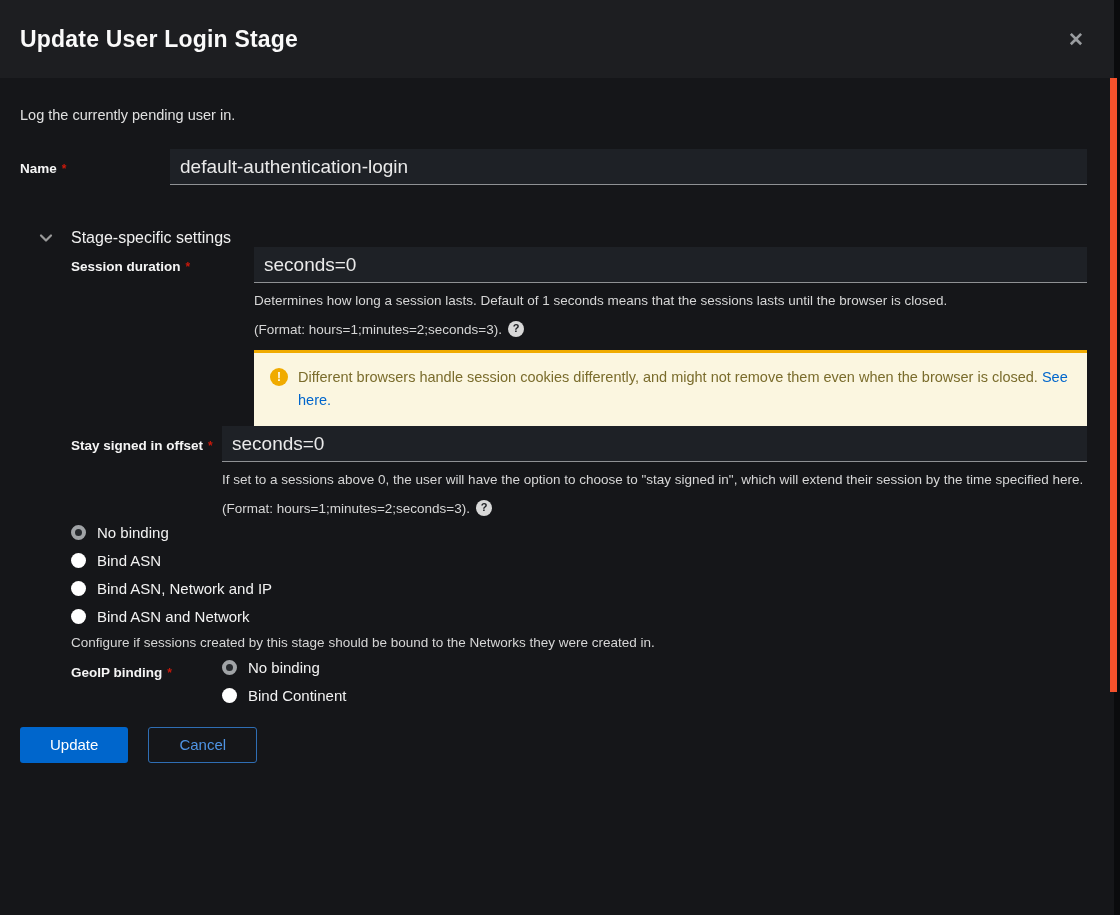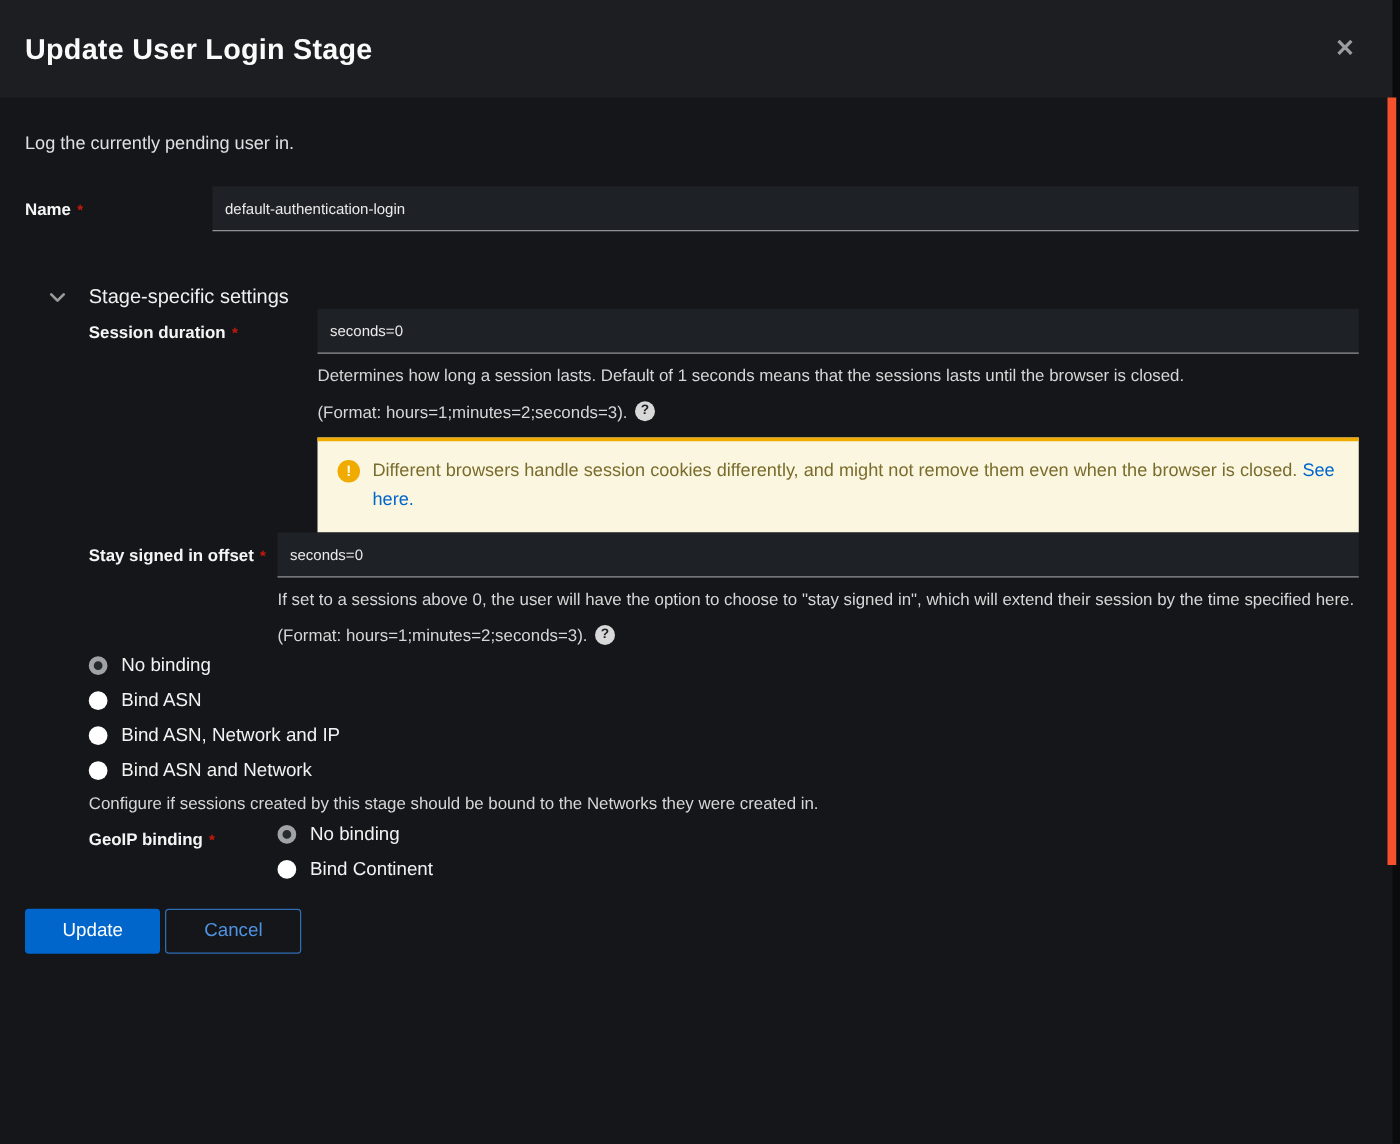--- a/index.html
+++ b/index.html
@@ -21,21 +21,21 @@
   .modal-body { padding:0 33px 0 20px; }
   .description { margin-top:29px; font-size:14.5px; color:#e0e0e0; }
 
   .form-row { display:flex; margin-top:26px; }
   .label-col { width:150px; flex-shrink:0; padding-top:10px; }
   .label-col label { font-size:13.5px; font-weight:700; color:#f5f5f5; }
   .required { color:#c9190b; font-size:12px; margin-left:5px; font-weight:700; }
   .field-col { flex:1 1 auto; min-width:0; }
   .text-input {
     width:100%; height:36px; background:#1e2126; border:none;
-    border-bottom:1px solid #8f9194; color:#eaeaea; font-size:12px;
+    border-bottom:1px solid #8f9194; color:#eaeaea; font-size:19px;
     padding:0 10px; font-family:"Liberation Sans", sans-serif; outline:none;
   }
 
   .section { margin-top:44px; }
   .section-header { display:flex; align-items:center; cursor:pointer; }
   .chevron { margin-left:18px; width:16px; height:16px; color:#9a9a9a; flex-shrink:0; }
   .section-title { margin-left:17px; font-size:16px; color:#f0f0f0; }
   .section-content { margin-left:51px; }
   .section-content .label-col { width:151px; }
   .section-content .form-row { margin-top:0; }
@@ -65,21 +65,21 @@
   .alert-link { color:#0066cc; text-decoration:none; cursor:pointer; }
 
   .radio-group { display:flex; flex-direction:column; gap:11px; padding-top:6px; }
   .radio-row { display:flex; align-items:center; gap:11px; cursor:pointer; }
   .radio-dot {
     width:15px; height:15px; border-radius:50%; background:#ffffff; flex-shrink:0;
   }
   .radio-dot.selected { background:#26292d; border:4px solid #a0a3a6; }
   .radio-label { font-size:15px; color:#f2f2f2; }
 
-  .modal-footer { padding:23px 20px 0 20px; display:flex; gap:4px; }
+  .modal-footer { padding:23px 20px 0 20px; display:flex; gap:20px; }
   .btn { height:36px; font-size:15px; border-radius:3px; cursor:pointer;
          font-family:"Liberation Sans", sans-serif; }
   .btn-primary { background:#0066cc; color:#ffffff; border:none; padding:0 30px; }
   .btn-secondary { background:transparent; color:#4f94e4; border:1px solid #2f6eb4; padding:0 30px; }
 
   .page-edge { position:absolute; top:0; right:0; width:6px; height:915px; background:#0a0b0d; }
   .scroll-thumb { position:absolute; top:78px; right:3px; width:7px; height:614px; background:#f4512c; }
 </style>
 </head>
 <body>

